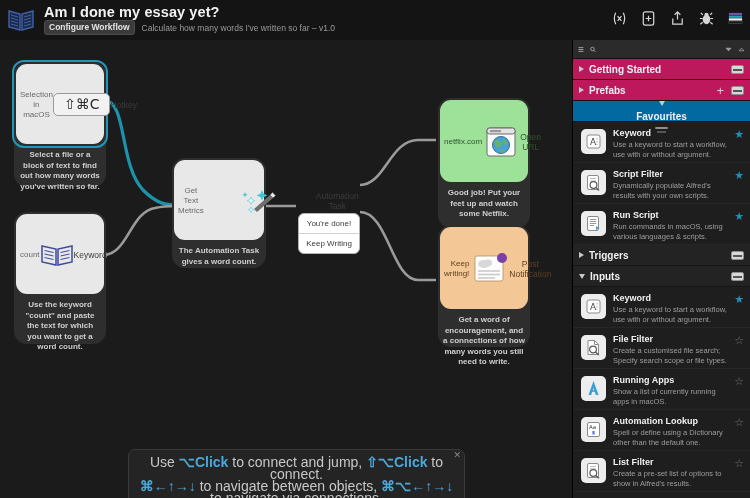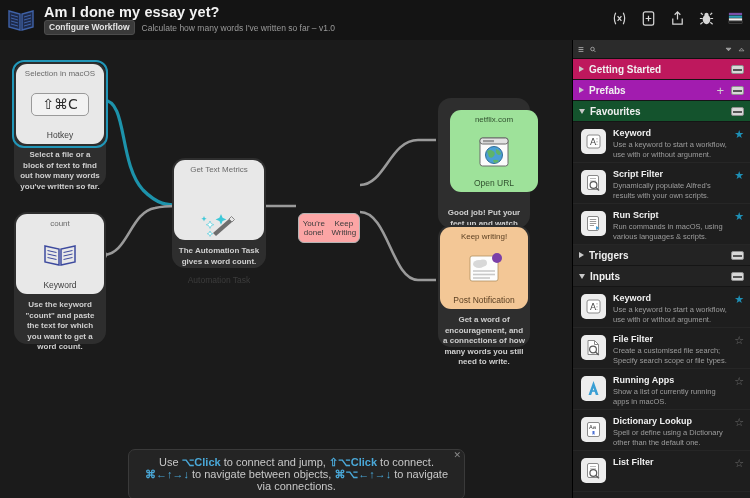--- a/index.html
+++ b/index.html
@@ -45,21 +45,21 @@
 
   
   #canvas {
     position: absolute; left: 0; top: 40px; width: 572px; height: 458px;
     background: #1b1b1b;
     overflow: hidden;
   }
   #wires { position: absolute; left: 0; top: 0; width: 572px; height: 458px; }
   .node-card {
     border-radius: 11px; position: relative;
-    display: flex; flex-direction: column; align-items: center;
+    display: flex; align-items: center;
     justify-content: space-between;
     padding: 5px 4px 4px;
     cursor: pointer;
   }
   .node-top { font-size: 8px; line-height: 10px; text-align:center; }
   .node-bot { font-size: 8.5px; line-height: 10px; text-align:center; }
   .node-glyph { flex:1 1 auto; display:flex; align-items:center; justify-content:center; }
 
   
   .card-light { background: #e8e8e8; color: #3a3a3a; }
@@ -92,36 +92,36 @@
 
   .hk-key {
     background: #f2f2f2; border: 1px solid #9a9a9a; border-radius: 5px;
     font-size: 14px; color: #2b2b2b; padding: 2px 10px 3px;
     font-family: "DejaVu Sans", sans-serif;
   }
 
   
   #branch-box {
     position: absolute; left: 298px; top: 173px; width: 62px;
-    background: #fca5a5; border: 1px solid #b4b4b4; border-radius: 6px;
-    display: flex; flex-direction: row; overflow:hidden;
+    background: #ffffff; border: 1px solid #b4b4b4; border-radius: 6px;
+    display: flex; flex-direction: column; overflow:hidden;
   }
   .branch-item {
     font-size: 8px; color: #3b3b3b; text-align: center;
     padding: 5px 2px; line-height: 9px; cursor: pointer;
   }
   .branch-sep { height:1px; background:#d2d2d2; }
 
   
   #hint {
     position: absolute; left: 128px; top: 449px; width: 337px;
     background: #242424; border: 1px solid #3a3a3a; border-radius: 7px;
     padding: 6px 10px 7px; text-align: center;
   }
-  .hint-line { font-size: 11px; line-height: 12px; color: #c8c8c8; }
+  .hint-line { font-size: 14px; line-height: 12px; color: #c8c8c8; }
   .kbd { color: #4aa8d8; font-weight: bold; }
   #hint-close {
     position: absolute; right: 3px; top: 1px;
     font-size: 9px; color: #8a8a8a; cursor: pointer; line-height: 9px;
   }
 
   
   #sidebar {
     position: absolute; right: 0; top: 40px; width: 178px; height: 458px;
     background: #1e1e1e; border-left: 1px solid #000;
@@ -134,22 +134,22 @@
   #sb-search .spacer { flex: 1 1 auto; }
   .sb-ico { cursor: pointer; display:block; }
 
   .sb-group {
     height: 21px; display: flex; align-items: center; gap: 5px;
     padding: 0 6px 0 6px; cursor: pointer;
     border-bottom: 1px solid #151515;
   }
   .sb-group .gname { font-size: 10px; font-weight: bold; color: #f0f0f0; flex:1 1 auto; }
   .g-purple { background: #be185d; }
-  .g-purple2 { background: #a21caf; }
-  .g-teal { background: #14532d; }
+  .g-purple2 { background: #be185d; }
+  .g-teal { background: #0369a1; flex-direction: column; }
   .g-dark { background: #232323; }
   .tri { width: 0; height: 0; border-style: solid; }
   .tri-r { border-width: 3.5px 0 3.5px 5px; border-color: transparent transparent transparent #c9c9c9; }
   .tri-d { border-width: 5px 3.5px 0 3.5px; border-color: #c9c9c9 transparent transparent transparent; }
   .plus { font-size: 13px; color: #cfcfcf; line-height: 11px; margin-right: 2px; cursor:pointer;}
   .chip {
     width: 13px; height: 9px; border-radius: 2px;
     background: #d8d8d8; border: 1px solid #8f8f8f; position: relative;
   }
   .chip::after {
@@ -300,21 +300,21 @@
       <div class="caption">The Automation Task gives a word count.</div>
     </div>
 
     <div id="branch-box">
       <div class="branch-item">You're done!</div>
       <div class="branch-sep"></div>
       <div class="branch-item">Keep Writing</div>
     </div>
 
     <div class="shell" style="left:438px; top:58px; width:92px; height:130px; background:#2e2e2e;">
-      <div class="node-card card-green" style="margin:12px; width:88px; height:82px;">
+      <div class="node-card card-green" style="margin:2px; width:88px; height:82px;">
         <div class="node-top">netflix.com</div>
         <div class="node-glyph">
           <svg width="38" height="34" viewBox="0 0 38 34">
             <rect x="5" y="3" width="28" height="28" rx="2.5" fill="#fbfbfb" stroke="#6a6a6a" stroke-width="1"></rect>
             <rect x="5" y="3" width="28" height="6" rx="2.5" fill="#e2e2e2" stroke="#6a6a6a" stroke-width="1"></rect>
             <rect x="8" y="5" width="11" height="2.2" fill="#9a9a9a"></rect>
             <circle cx="19" cy="20" r="8.5" fill="#4a9fd4" stroke="#2f6e96" stroke-width="1"></circle>
             <path d="M12 16 Q15 14 18 16 Q21 18 19 21 Q17 24 14 22 Z" fill="#5fb36a"></path>
             <path d="M21 14 Q25 15 26 19 Q24 21 22 19 Q20 17 21 14 Z" fill="#5fb36a"></path>
             <path d="M18 25 Q22 24 24 26 Q22 28 19 28 Z" fill="#5fb36a"></path>
@@ -513,38 +513,39 @@
 
     <div class="sb-row">
       <span class="thumb">
         <svg width="17" height="17" viewBox="0 0 17 17">
           <rect x="2.5" y="1.5" width="12" height="14" rx="1.5" fill="#fff" stroke="#8a8a8a" stroke-width="1"></rect>
           <text x="4" y="8" font-size="5.5" font-family="DejaVu Sans, sans-serif" fill="#444">Aa</text>
           <path d="M7.5 10 L9.5 10 L9.5 14 L8.5 13 L7.5 14 Z" fill="#4a6fd4"></path>
         </svg>
       </span>
       <span class="sb-text">
-        <span class="sb-name" style="display:block">Dictionary Lookup</span>
+        <span class="sb-name" style="display:block">Automation Lookup</span>
         <span class="sb-desc" style="display:block">Spell or define using a Dictionary other than the default one.</span>
       </span>
       <span class="star star-off">☆</span>
     </div>
 
     <div class="sb-row">
       <span class="thumb">
         <svg width="17" height="17" viewBox="0 0 17 17">
           <rect x="2.5" y="1.5" width="11" height="14" rx="1.5" fill="#fff" stroke="#8a8a8a" stroke-width="1"></rect>
           <g stroke="#bbb" stroke-width="1">
               <path d="M5 4.5 H11"></path>
               <path d="M5 6.8 H11"></path>
             </g>
           <circle cx="8.3" cy="11" r="3.4" fill="#fff" stroke="#5a5a5a" stroke-width="1.2"></circle>
           <path d="M10.8 13.5 L14 16.3" stroke="#5a5a5a" stroke-width="1.4"></path>
         </svg>
       </span>
       <span class="sb-text">
         <span class="sb-name" style="display:block">List Filter</span>
+        <span class="sb-desc" style="display:block">Create a pre-set list of options to show in Alfred's results.</span>
       </span>
       <span class="star star-off">☆</span>
     </div>
 
   </div>
 </div>
 
 </body></html>

